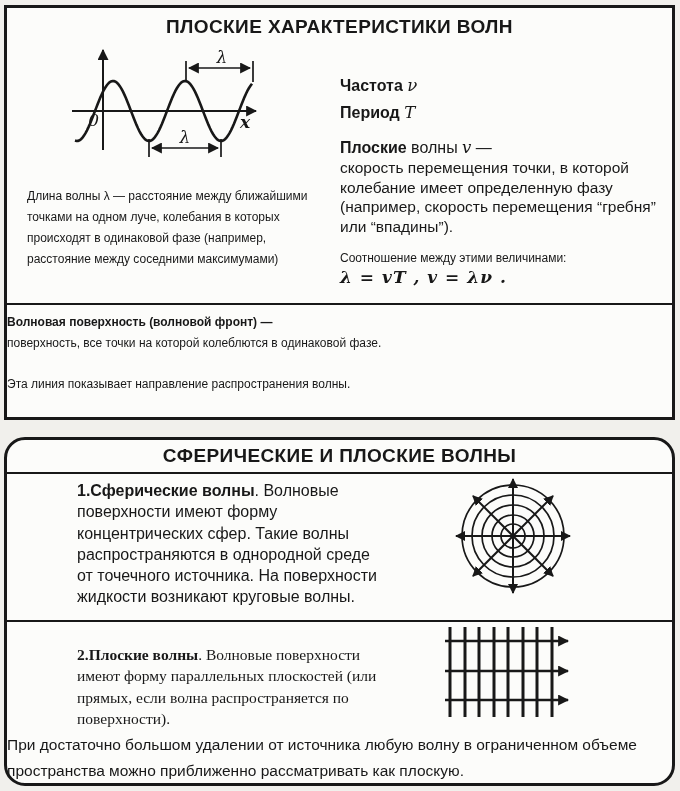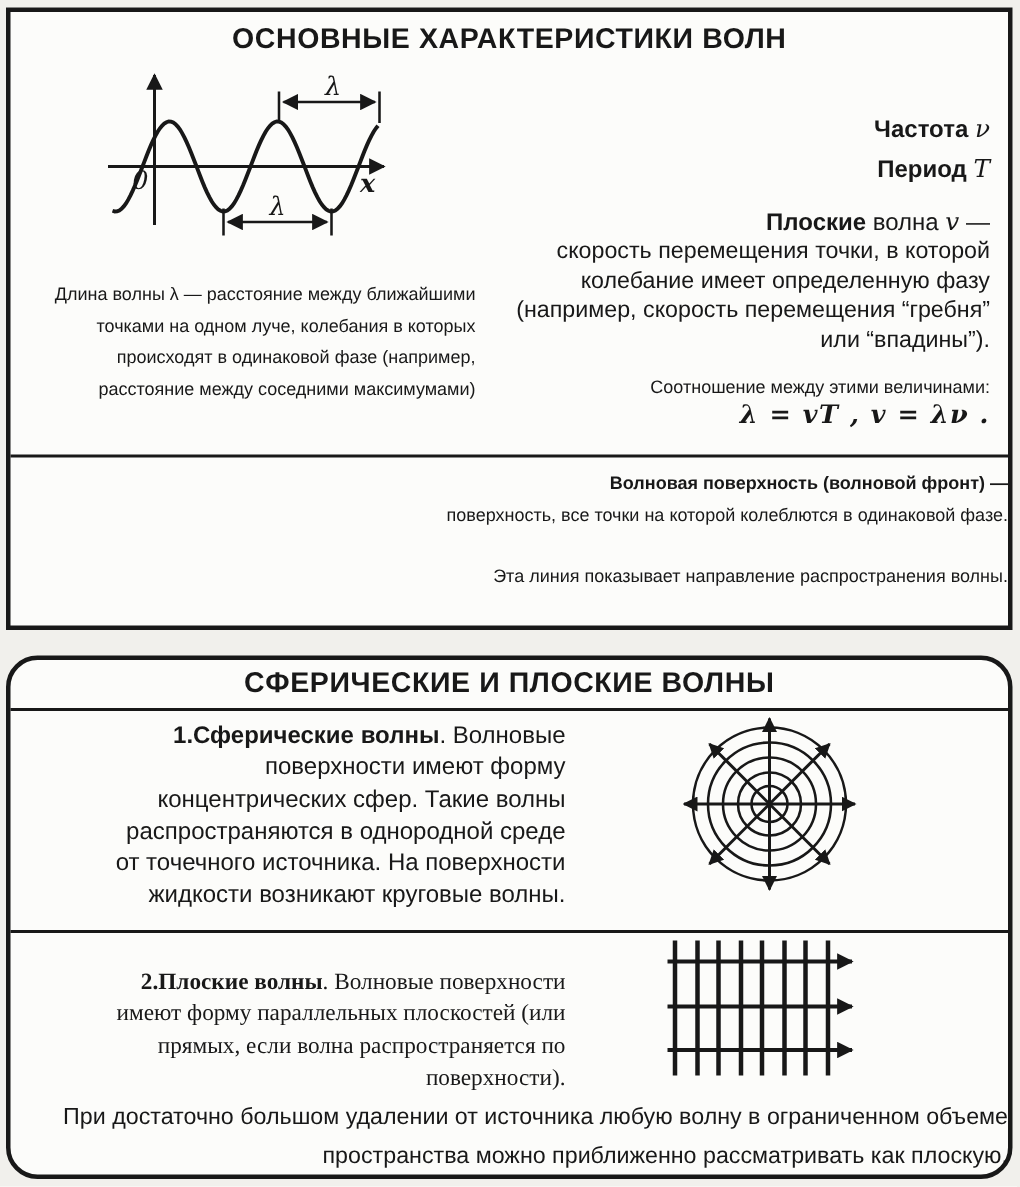--- a/index.html
+++ b/index.html
@@ -17,21 +17,21 @@
     overflow:hidden;
   }
   .box{
     position:absolute;
     background:var(--box);
     border:3px solid var(--ink);
   }
   #box1{left:4px;top:5px;width:671px;height:415px;}
   #box2{left:4px;top:437px;width:671px;height:349px;border-radius:21px;}
   .abs{position:absolute;}
-  .ctr{text-align:right;}
+  .ctr{text-align:left;}
   .ttl{
     width:100%;
     text-align:center;
     font-size:19px;
     font-weight:bold;
     letter-spacing:.4px;
   }
   .hr{
     position:absolute;left:0;width:100%;
     border-top:2px solid var(--ink);
@@ -56,21 +56,21 @@
     font-style:italic;font-size:17px;
     fill:var(--ink);stroke:none;
   }
   .lblb{font-weight:bold;}
 </style>
 </head>
 <body>
 
 <section class="box" id="box1">
 
-  <h1 class="abs ttl" style="top:8px;">ОСНОВНЫЕ ХАРАКТЕРИСТИКИ ВОЛН</h1>
+  <h1 class="abs ttl" style="top:8px;">ПЛОСКИЕ ХАРАКТЕРИСТИКИ ВОЛН</h1>
 
   <svg style="left:45px;top:28px;" width="290" height="160" viewBox="0 0 290 160">
     <defs>
       <marker id="ah1" viewBox="0 0 10 10" refX="9" refY="5" markerWidth="11" markerHeight="11" orient="auto-start-reverse" markerUnits="userSpaceOnUse">
           <path d="M0,0L10,5L0,10z"></path>
         </marker>
     </defs>
     <line class="s2" x1="51" y1="114" x2="51" y2="14" marker-end="url(#ah1)"></line>
     <line class="s2" x1="20" y1="75" x2="204" y2="75" marker-end="url(#ah1)"></line>
     <polyline class="s26" points="23.0,104.5 24.5,105.0 26.0,104.9 27.5,104.3 29.0,103.2 30.5,101.6 32.0,99.6 33.5,97.1 35.0,94.3 36.5,91.1 38.0,87.7 39.5,84.0 41.0,80.2 42.5,76.3 44.0,72.4 45.5,68.5 47.0,64.7 48.5,61.1 50.0,57.8 51.5,54.7 53.0,52.0 54.5,49.7 56.0,47.8 57.5,46.4 59.0,45.5 60.5,45.0 62.0,45.1 63.5,45.7 65.0,46.8 66.5,48.4 68.0,50.4 69.5,52.9 71.0,55.7 72.5,58.9 74.0,62.3 75.5,66.0 77.0,69.8 78.5,73.7 80.0,77.6 81.5,81.5 83.0,85.3 84.5,88.9 86.0,92.2 87.5,95.3 89.0,98.0 90.5,100.3 92.0,102.2 93.5,103.6 95.0,104.5 96.5,105.0 98.0,104.9 99.5,104.3 101.0,103.2 102.5,101.6 104.0,99.6 105.5,97.1 107.0,94.3 108.5,91.1 110.0,87.7 111.5,84.0 113.0,80.2 114.5,76.3 116.0,72.4 117.5,68.5 119.0,64.7 120.5,61.1 122.0,57.8 123.5,54.7 125.0,52.0 126.5,49.7 128.0,47.8 129.5,46.4 131.0,45.5 132.5,45.0 134.0,45.1 135.5,45.7 137.0,46.8 138.5,48.4 140.0,50.4 141.5,52.9 143.0,55.7 144.5,58.9 146.0,62.3 147.5,66.0 149.0,69.8 150.5,73.7 152.0,77.6 153.5,81.5 155.0,85.3 156.5,88.9 158.0,92.2 159.5,95.3 161.0,98.0 162.5,100.3 164.0,102.2 165.5,103.6 167.0,104.5 168.5,105.0 170.0,104.9 171.5,104.3 173.0,103.2 174.5,101.6 176.0,99.6 177.5,97.1 179.0,94.3 180.5,91.1 182.0,87.7 183.5,84.0 185.0,80.2 186.5,76.3 188.0,72.4 189.5,68.5 191.0,64.7 192.5,61.1 194.0,57.8 195.5,54.7 197.0,52.0 198.5,49.7 200.0,47.8"></polyline>
@@ -94,21 +94,21 @@
     <span class="b">Частота</span>
     <span class="sym">ν</span>
   </div>
 
   <div class="abs ctr" style="left:333px;top:95px;width:320px;font-size:16px;">
     <span class="b">Период</span>
     <span class="sym">T</span>
   </div>
 
   <div class="abs ctr" style="left:333px;top:130px;width:320px;font-size:16px;">
-    <span class="b">Плоские</span><span> волна </span><span class="sym">v</span><span> —</span>
+    <span class="b">Плоские</span><span> волны </span><span class="sym">v</span><span> —</span>
   </div>
 
   <p class="abs ctr" style="left:333px;top:150px;width:320px;font-size:15.5px;line-height:19.5px;">скорость перемещения точки, в которой колебание имеет определенную фазу (например, скорость перемещения “гребня” или “впадины”).</p>
 
   <p class="abs ctr body-txt" style="left:333px;top:240px;width:320px;">Соотношение между этими величинами:</p>
 
   <p class="abs ctr formula" style="left:333px;top:259px;width:320px;font-style:italic;">λ = vT ,  v = λν .</p>
 
   <div class="hr" style="top:295px;"></div>
 

